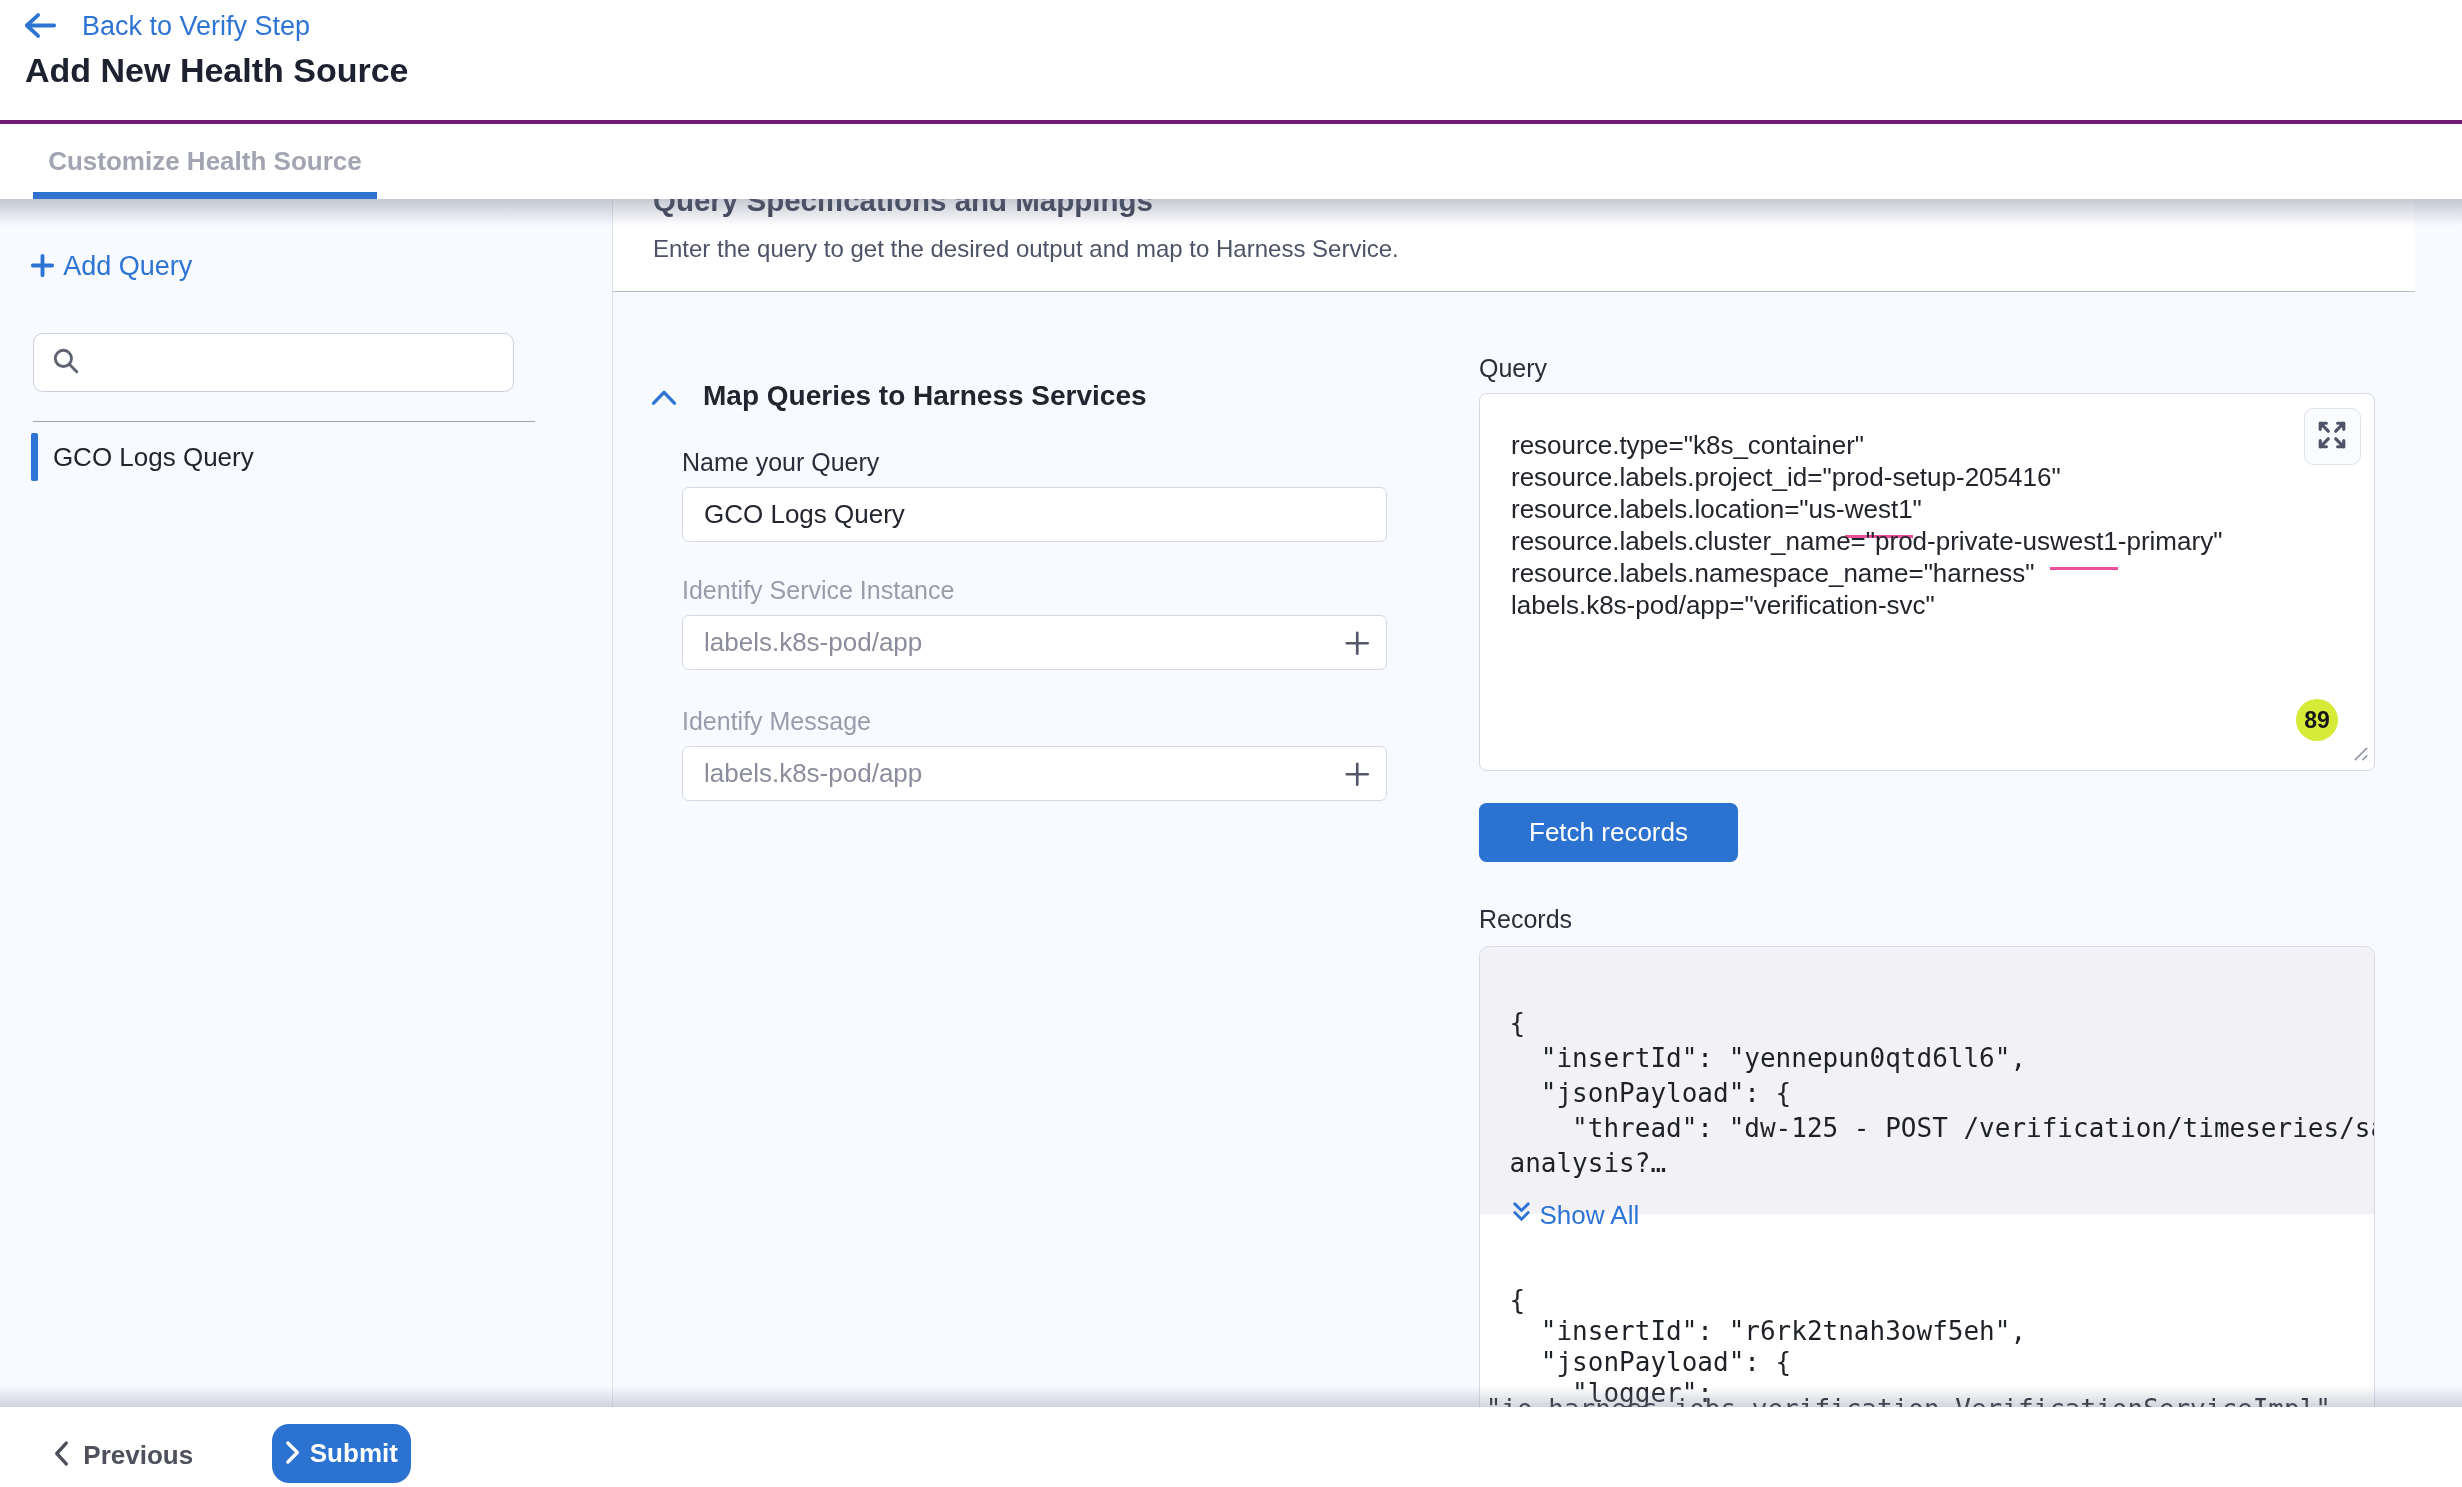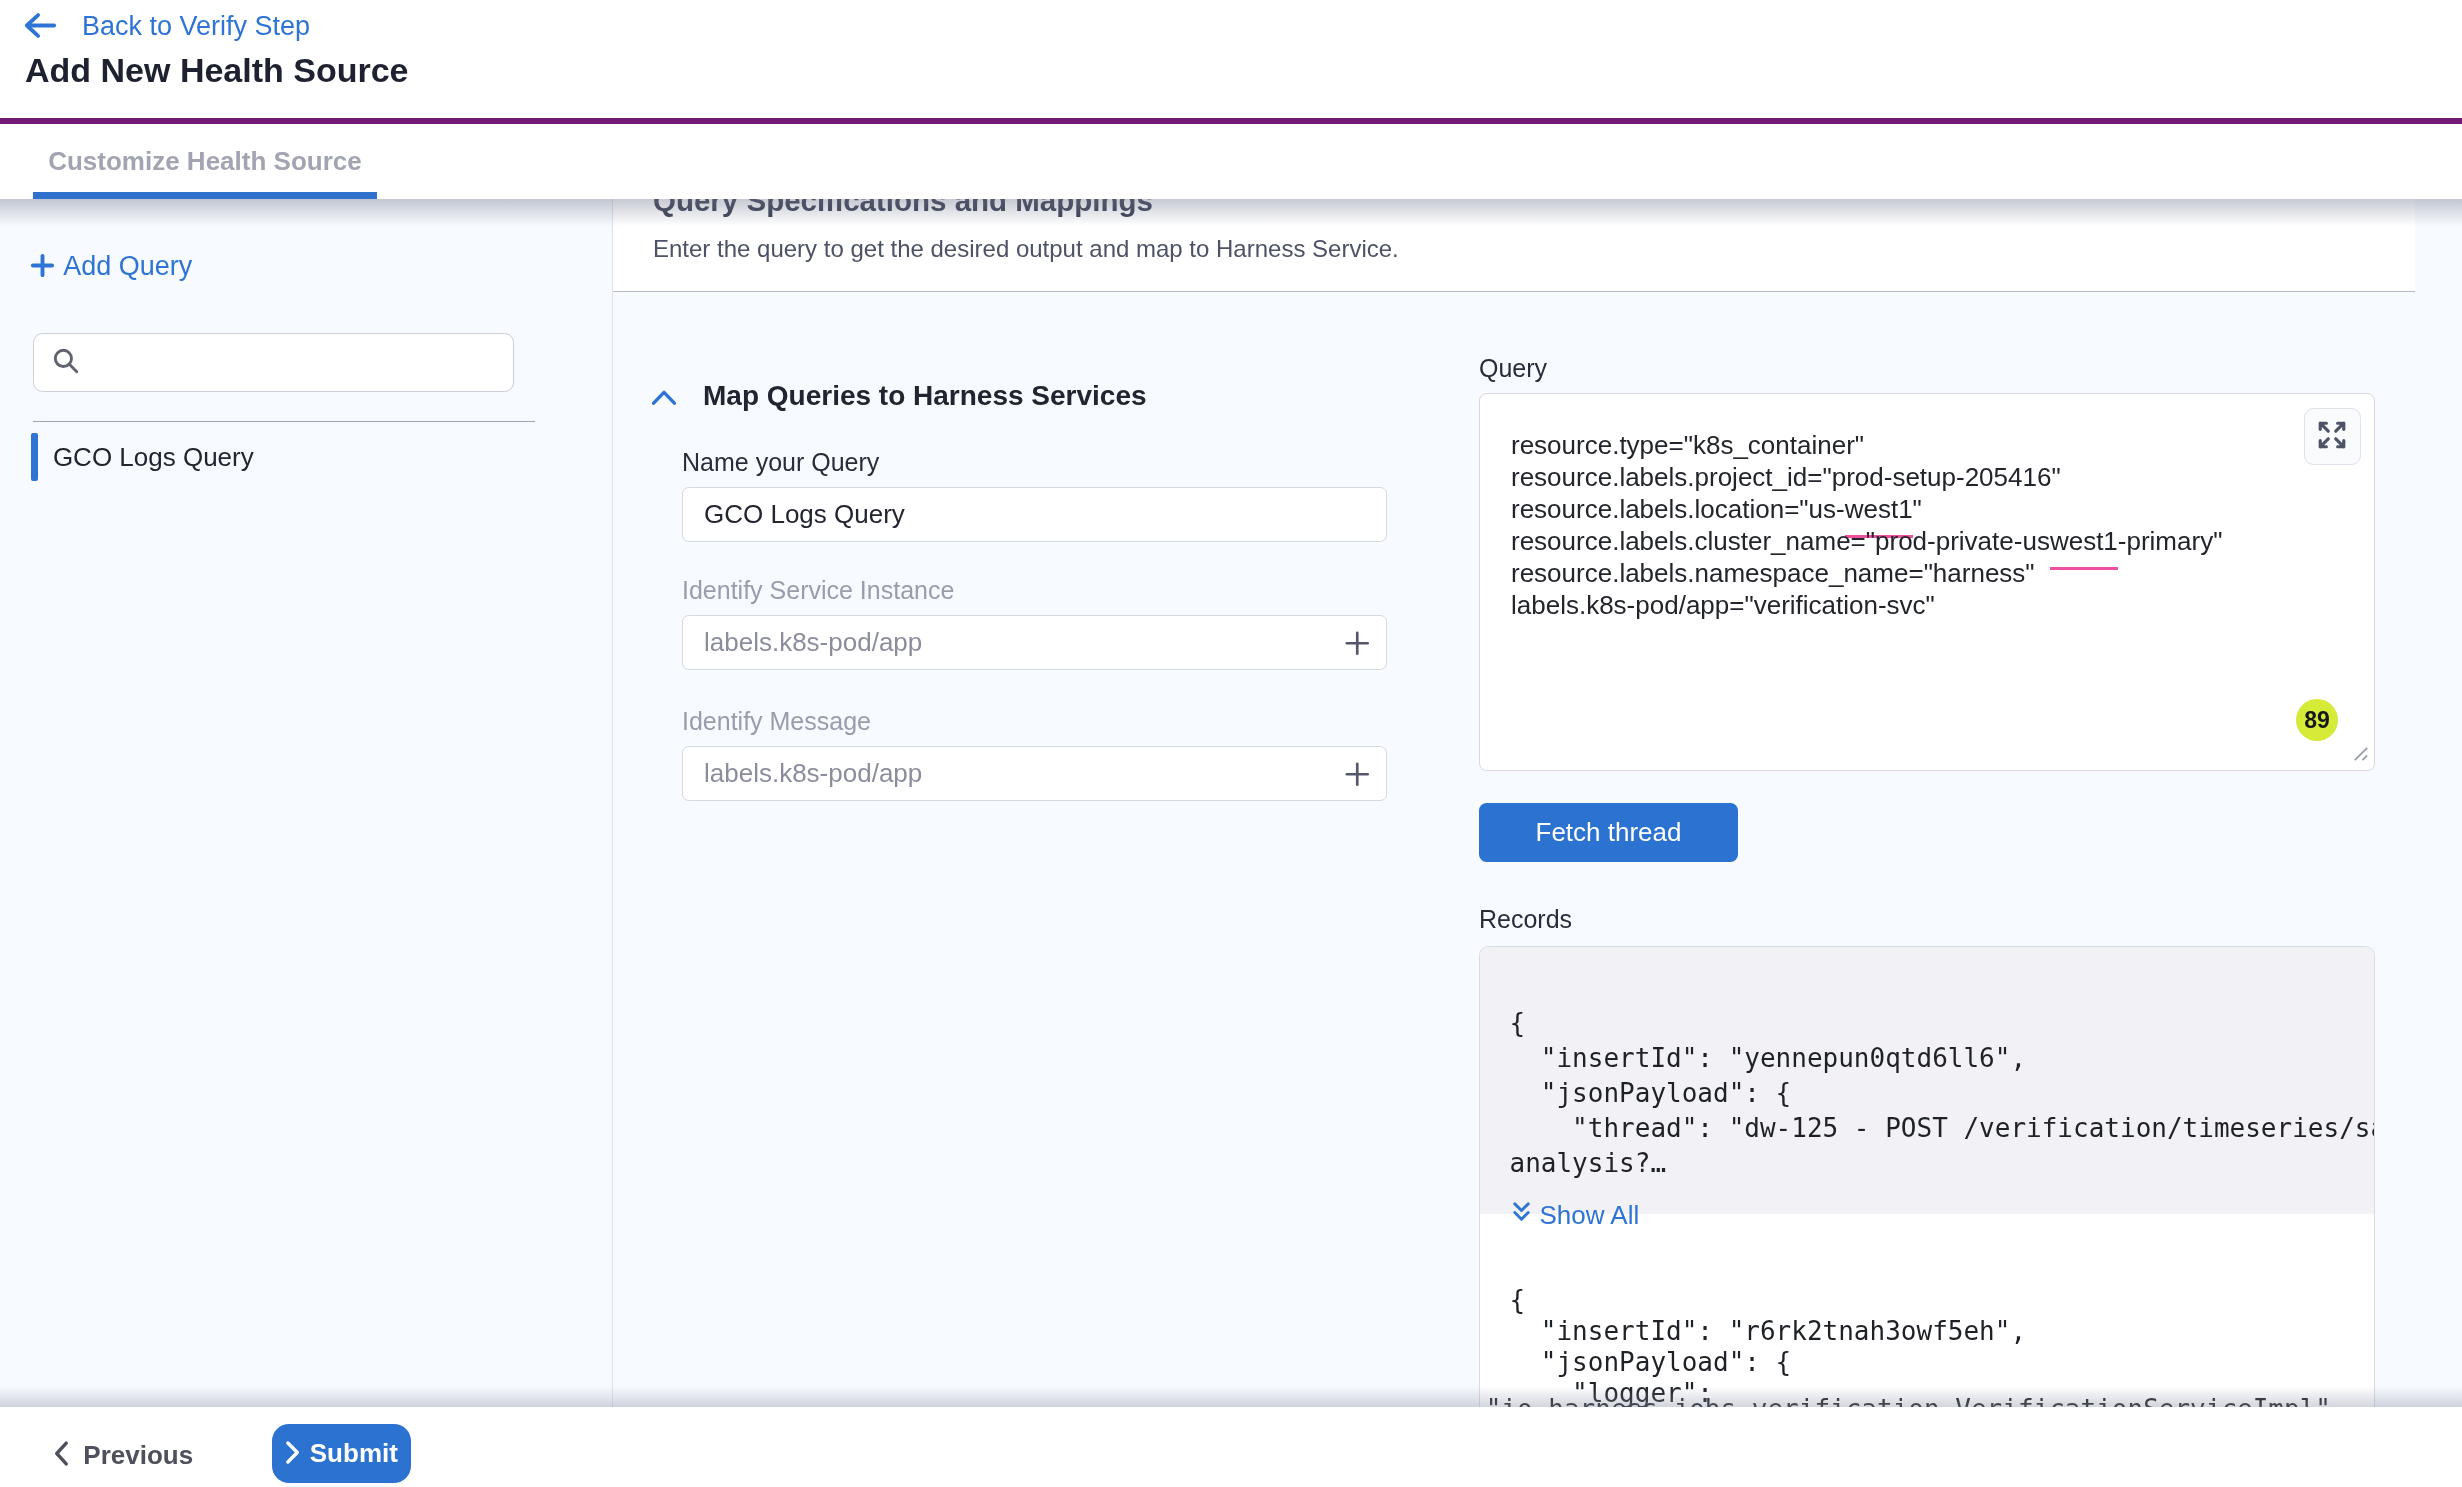--- a/index.html
+++ b/index.html
@@ -4,21 +4,21 @@
 <style>
   * { margin:0; padding:0; box-sizing:border-box; }
   html,body { background:#fff; }
   #app {
     position:relative; width:2462px; height:1487px; overflow:hidden;
     font-family:"Liberation Sans", sans-serif; background:#fff;
     --primary-blue:#2b72d1; --link-blue:#2e74d4; --tab-underline:#2e72ce;
     --badge-bg:#d6ea38; --spell-underline:#ee4f9e;
   }
   
-  .header { position:absolute; left:0; top:0; width:2462px; height:124px; background:#fff; border-bottom:6px solid #701a75; }
+  .header { position:absolute; left:0; top:0; width:2462px; height:124px; background:#fff; border-bottom:4px solid #701a75; }
   .back-link { position:absolute; left:23px; top:7.6px; height:38px; display:flex; align-items:center; gap:25px; cursor:pointer; }
   .back-link .lbl { font-size:27px; font-weight:500; color:var(--link-blue); }
   .page-title { position:absolute; left:25px; top:51px; font-size:34px; font-weight:bold; color:#1d2130; }
   
   .tabbar { position:absolute; left:0; top:124px; width:2462px; height:75px; background:#fff; display:flex; padding-left:33px; gap:18px; }
   .tab { position:relative; display:flex; align-items:center; padding:0 15.2px; font-size:26px; font-weight:600; cursor:pointer; }
   .tab.t-define { color:#34374a; }
   .tab.t-customize { color:#a2a4b2; }
   .tab.active::after { content:""; position:absolute; left:0; right:0; bottom:0; height:6.7px; background:var(--tab-underline); }
   
@@ -188,21 +188,21 @@
             </svg>
           </span>
         </div>
         <div class="char-badge">89</div>
         <span class="resize-handle">
           <svg width="19" height="19" viewBox="0 0 20 20" fill="none">
             <path d="M17 4 L4 17 M17 12 L12 17" stroke="#9ca0ae" stroke-width="2"></path>
           </svg>
         </span>
       </div>
-      <div class="fetch-btn">Fetch thread</div>
+      <div class="fetch-btn">Fetch records</div>
 
       <div class="rec-label">Records</div>
       <div class="rec-card">
         <div class="rec-block1 mono">
           <div>
               <div class="rline">{</div>
               <div class="rline">  "insertId": "yennepun0qtd6ll6",</div>
               <div class="rline">  "jsonPayload": {</div>
               <div class="rline">    "thread": "dw-125 - POST /verification/timeseries/save-</div>
               <div class="rline">analysis?…</div>

